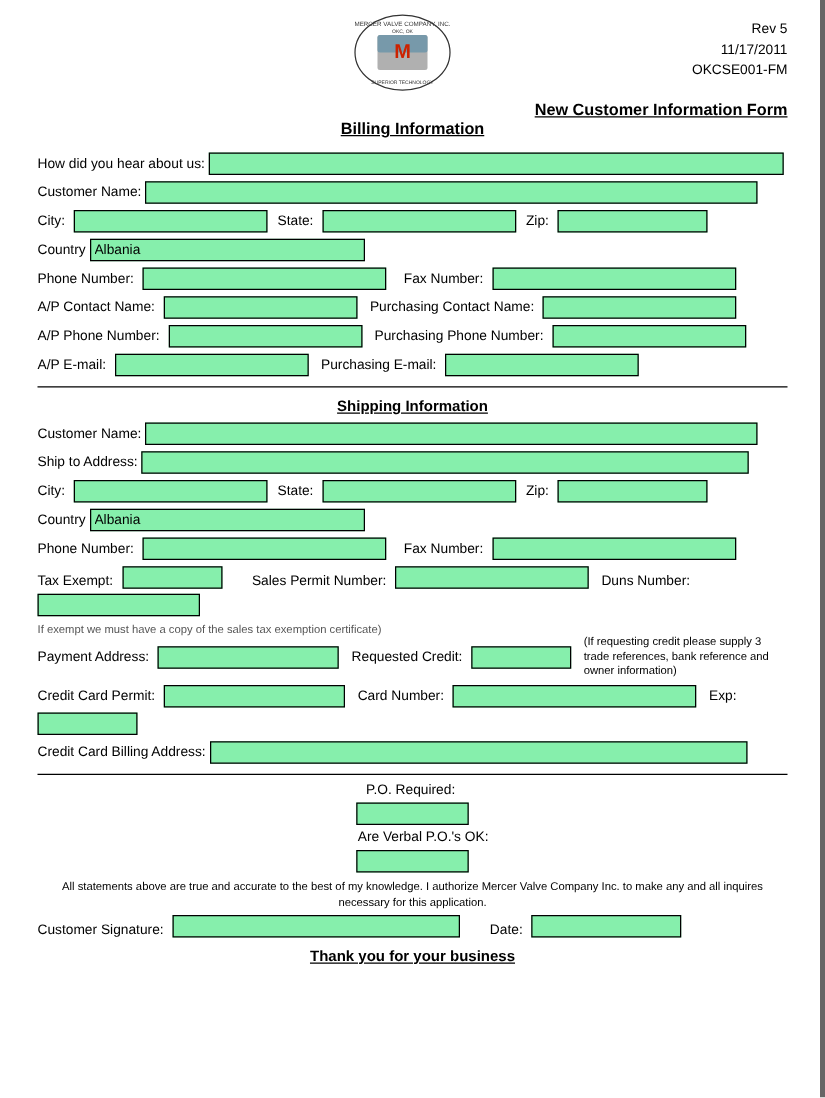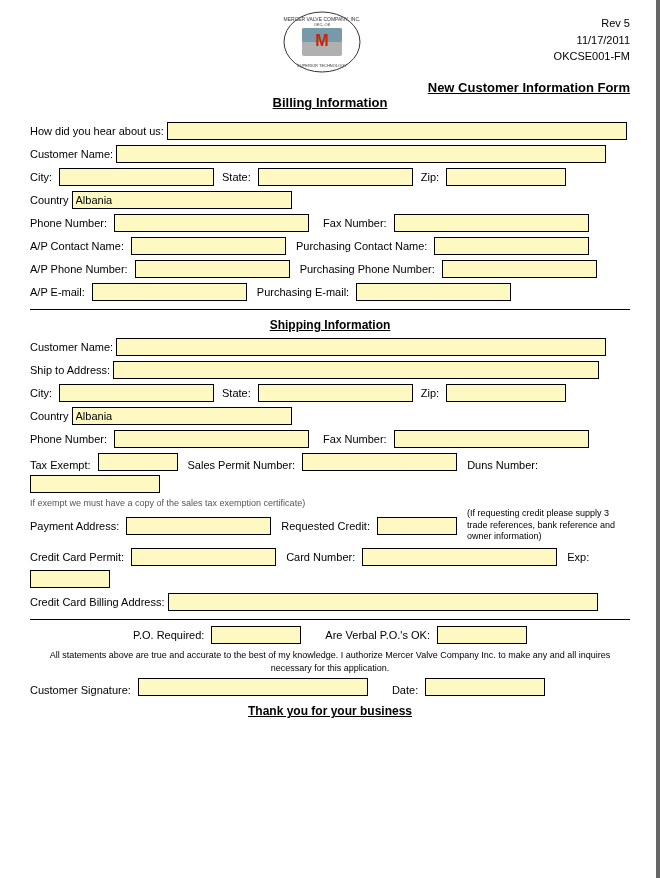--- a/index.html
+++ b/index.html
@@ -76,21 +76,21 @@
     .form-label {
       font-size: 11px;
       white-space: nowrap;
       margin-right: 3px;
     }
     .form-input {
       border: 1px solid #000;
       height: 18px;
       font-size: 11px;
       padding: 1px 3px;
-      background: #fef9c3;
+      background: #86efac;
       outline: none;
     }
     
     .row-hear { }
     .row-hear .form-input { width: 460px; }
 
     .row-custname .form-input { width: 490px; }
     .row-billaddr .form-input { width: 486px; }
 
     .row-city-state-zip {
@@ -131,21 +131,21 @@
       flex: 1;
       line-height: 1.3;
     }
 
     .row-creditcard { gap: 4px; }
     .row-creditcard .cc-options-input { width: 145px; }
     .row-creditcard .cc-num-input { width: 195px; }
 
     .row-ccbill .ccbill-input { width: 430px; }
 
-    .row-po { gap: 4px; justify-content: center; }
+    .row-po { gap: 4px; justify-content: center; flex-direction: column; }
     .row-po .po-input { width: 90px; }
     .row-po .verbal-input { width: 90px; }
 
     .statement-note {
       font-size: 9px;
       text-align: center;
       margin: 4px 0;
       line-height: 1.4;
     }
 
@@ -293,21 +293,21 @@
   <div class="form-row row-phone-fax">
     <span class="form-label">Phone Number:</span>
     <input class="form-input phone-input" type="text" style="">
     <span class="form-label" style="margin-left:10px;">Fax Number:</span>
     <input class="form-input fax-input" type="text" style="">
   </div>
 
   <div class="form-row row-tax">
     <span class="form-label">Tax Exempt:</span>
     <input class="form-input tax-input" type="text" style="">
-    <span class="form-label" style="margin-left:6px;">Sales Permit Number:</span>
+    <span class="form-label" style="margin-left:20px;">Sales Permit Number:</span>
     <input class="form-input sales-input" type="text" style="">
     <span class="form-label" style="margin-left:6px;">Duns Number:</span>
     <input class="form-input duns-input" type="text" style="">
   </div>
 
   <div class="tax-note">If exempt we must have a copy of the sales tax exemption certificate)</div>
 
   <div class="form-row row-payment">
     <span class="form-label">Payment Address:</span>
     <input class="form-input pay-input" type="text" style="">

